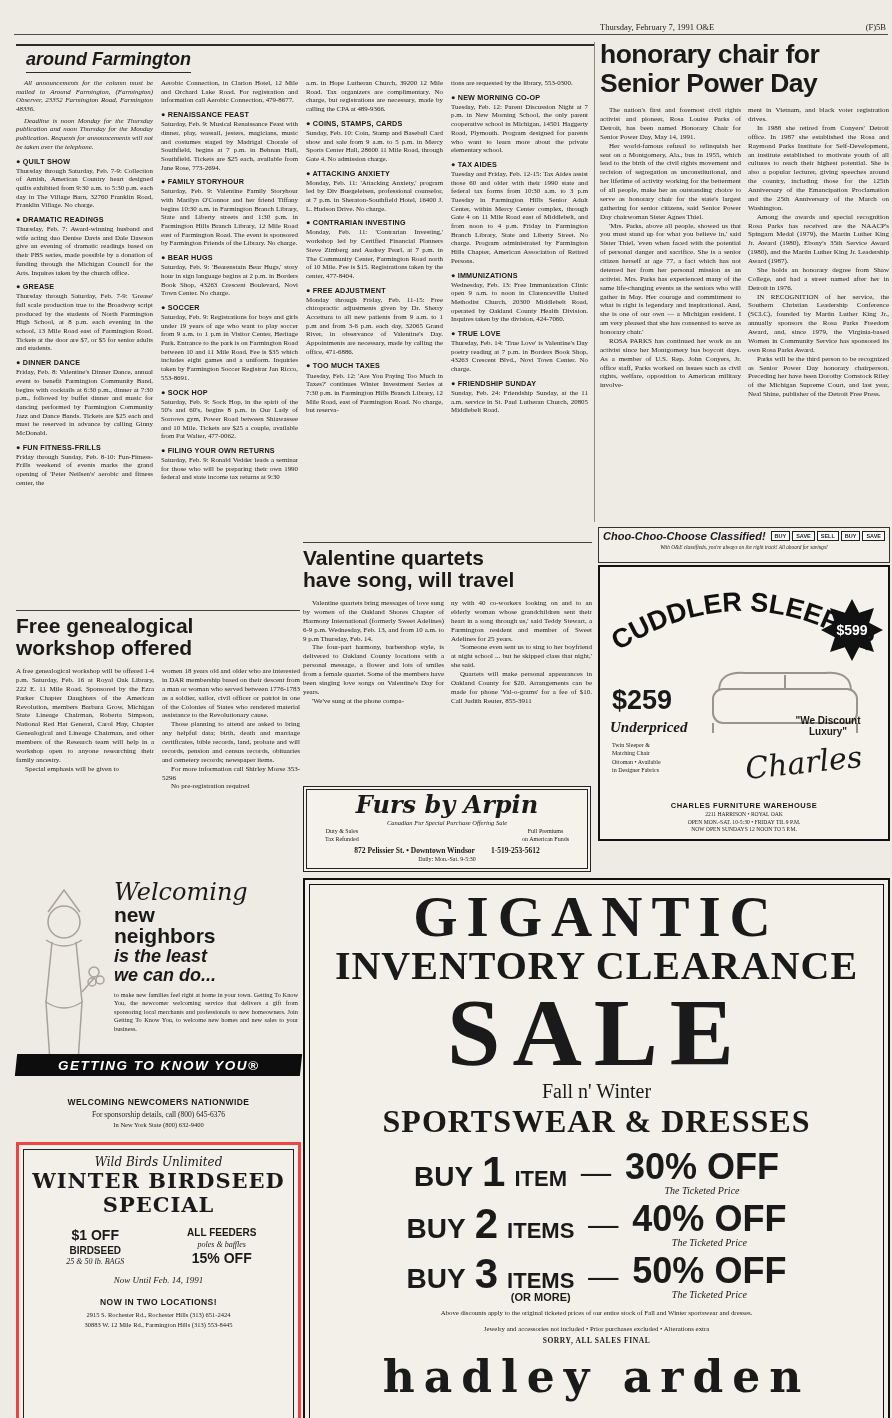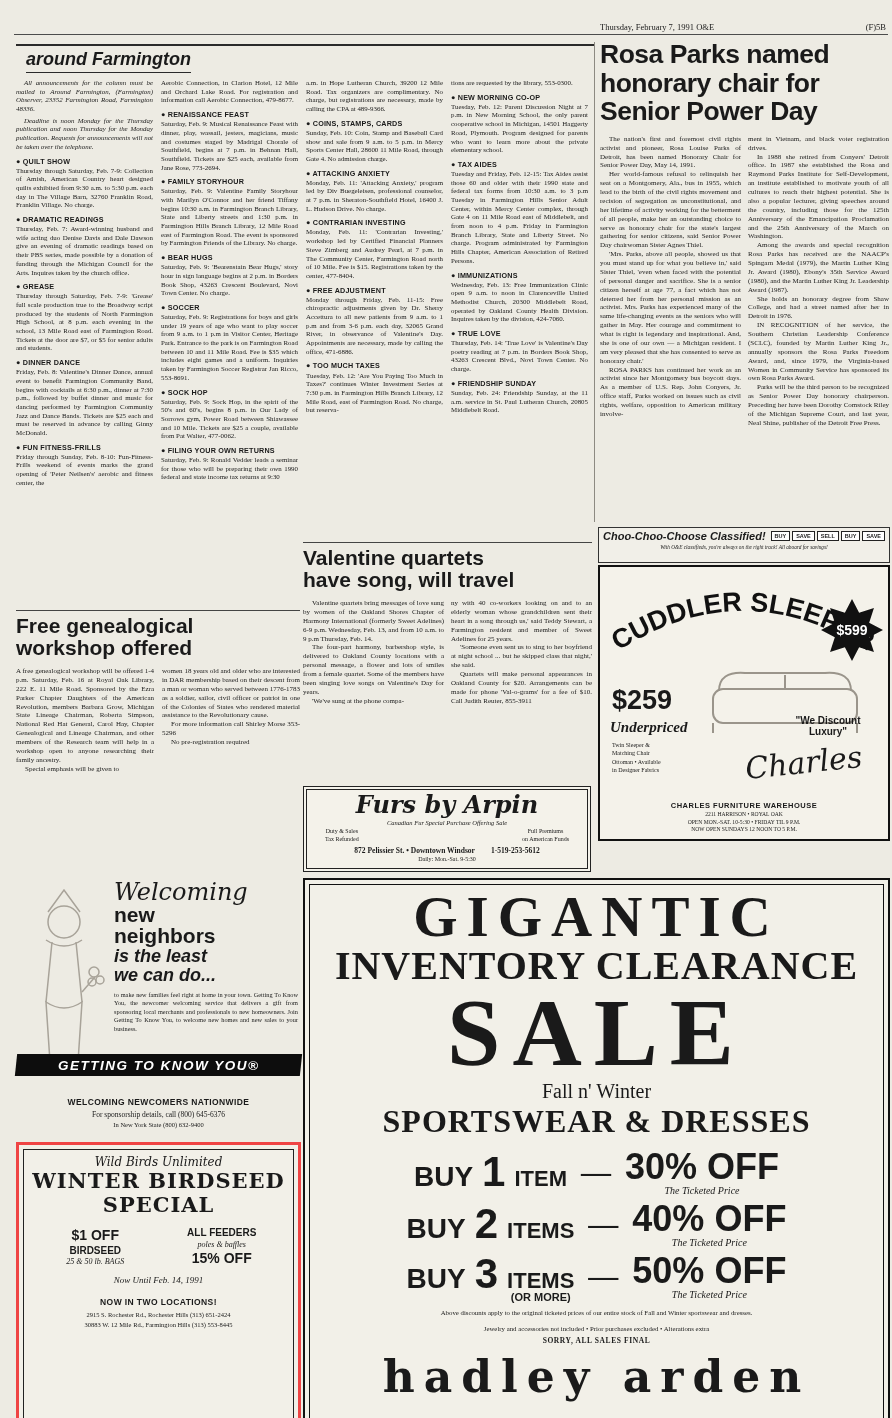--- a/index.html
+++ b/index.html
@@ -263,21 +263,20 @@
           <div class="af-h">● FRIENDSHIP SUNDAY</div>
           <div class="af-b">Sunday, Feb. 24: Friendship Sunday, at the 11 a.m. service in St. Paul Lutheran Church, 20805 Middlebelt Road.</div>
         </div>
       </div>
 
     </div>
   </div>
 
   <div class="rosa">
     <div class="rosa-h">
-      <div>Rosa Parks named</div>
       <div>honorary chair for</div>
       <div>Senior Power Day</div>
     </div>
     <div class="rosa-body">
       <div class="rosa-col">
         <p>The nation's first and foremost civil rights activist and pioneer, Rosa Louise Parks of Detroit, has been named Honorary Chair for Senior Power Day, May 14, 1991.</p>
         <p>Her world-famous refusal to relinquish her seat on a Montgomery, Ala., bus in 1955, which lead to the birth of the civil rights movement and recision of segregation as unconstitutional, and her lifetime of activity working for the betterment of all people, make her an outstanding choice to serve as honorary chair for the state's largest gathering for senior citizens, said Senior Power Day chairwoman Sister Agnes Thiel.</p>
         <p>'Mrs. Parks, above all people, showed us that you must stand up for what you believe in,' said Sister Thiel, 'even when faced with the potential of personal danger and sacrifice. She is a senior citizen herself at age 77, a fact which has not deterred her from her personal mission as an activist. Mrs. Parks has experienced many of the same life-changing events as the seniors who will gather in May. Her courage and commitment to what is right is legendary and inspirational. And, she is one of our own — a Michigan resident. I am very pleased that she has consented to serve as honorary chair.'</p>
         <p>ROSA PARKS has continued her work as an activist since her Montgomery bus boycott days. As a member of U.S. Rep. John Conyers, Jr. office staff, Parks worked on issues such as civil rights, welfare, opposition to American military involve-</p>
       </div>
@@ -369,20 +368,21 @@
       <div>Free genealogical</div>
       <div>workshop offered</div>
     </div>
     <div class="g-body">
       <div class="g-col">
         <p class="ni">A free genealogical workshop will be offered 1-4 p.m. Saturday, Feb. 16 at Royal Oak Library, 222 E. 11 Mile Road. Sponsored by the Ezra Parker Chapter Daughters of the American Revolution, members Barbara Grow, Michigan State Lineage Chairman, Roberta Simpson, National Red Hat General, Carol Hay, Chapter Genealogical and Lineage Chairman, and other members of the Research team will help in a workshop open to anyone researching their family ancestry.</p>
         <p>Special emphasis will be given to</p>
       </div>
       <div class="g-col">
         <p class="ni">women 18 years old and older who are interested in DAR membership based on their descent from a man or woman who served between 1776-1783 as a soldier, sailor, civil officer or patriot in one of the Colonies of States who rendered material assistance to the Revolutionary cause.</p>
+        <p>Those planning to attend are asked to bring any helpful data; birth, death and marriage certificates, bible records, land, probate and will records, pension and census records, obituaries and cemetery records; newspaper items.</p>
         <p>For more information call Shirley Morse 353-5296</p>
         <p>No pre-registration required</p>
       </div>
     </div>
   </div>
 
   <div class="furs">
     <div class="furs-name">Furs by Arpin</div>
     <div class="furs-tag">Canadian Fur Special Purchase Offering Sale</div>
     <div class="furs-cols">

